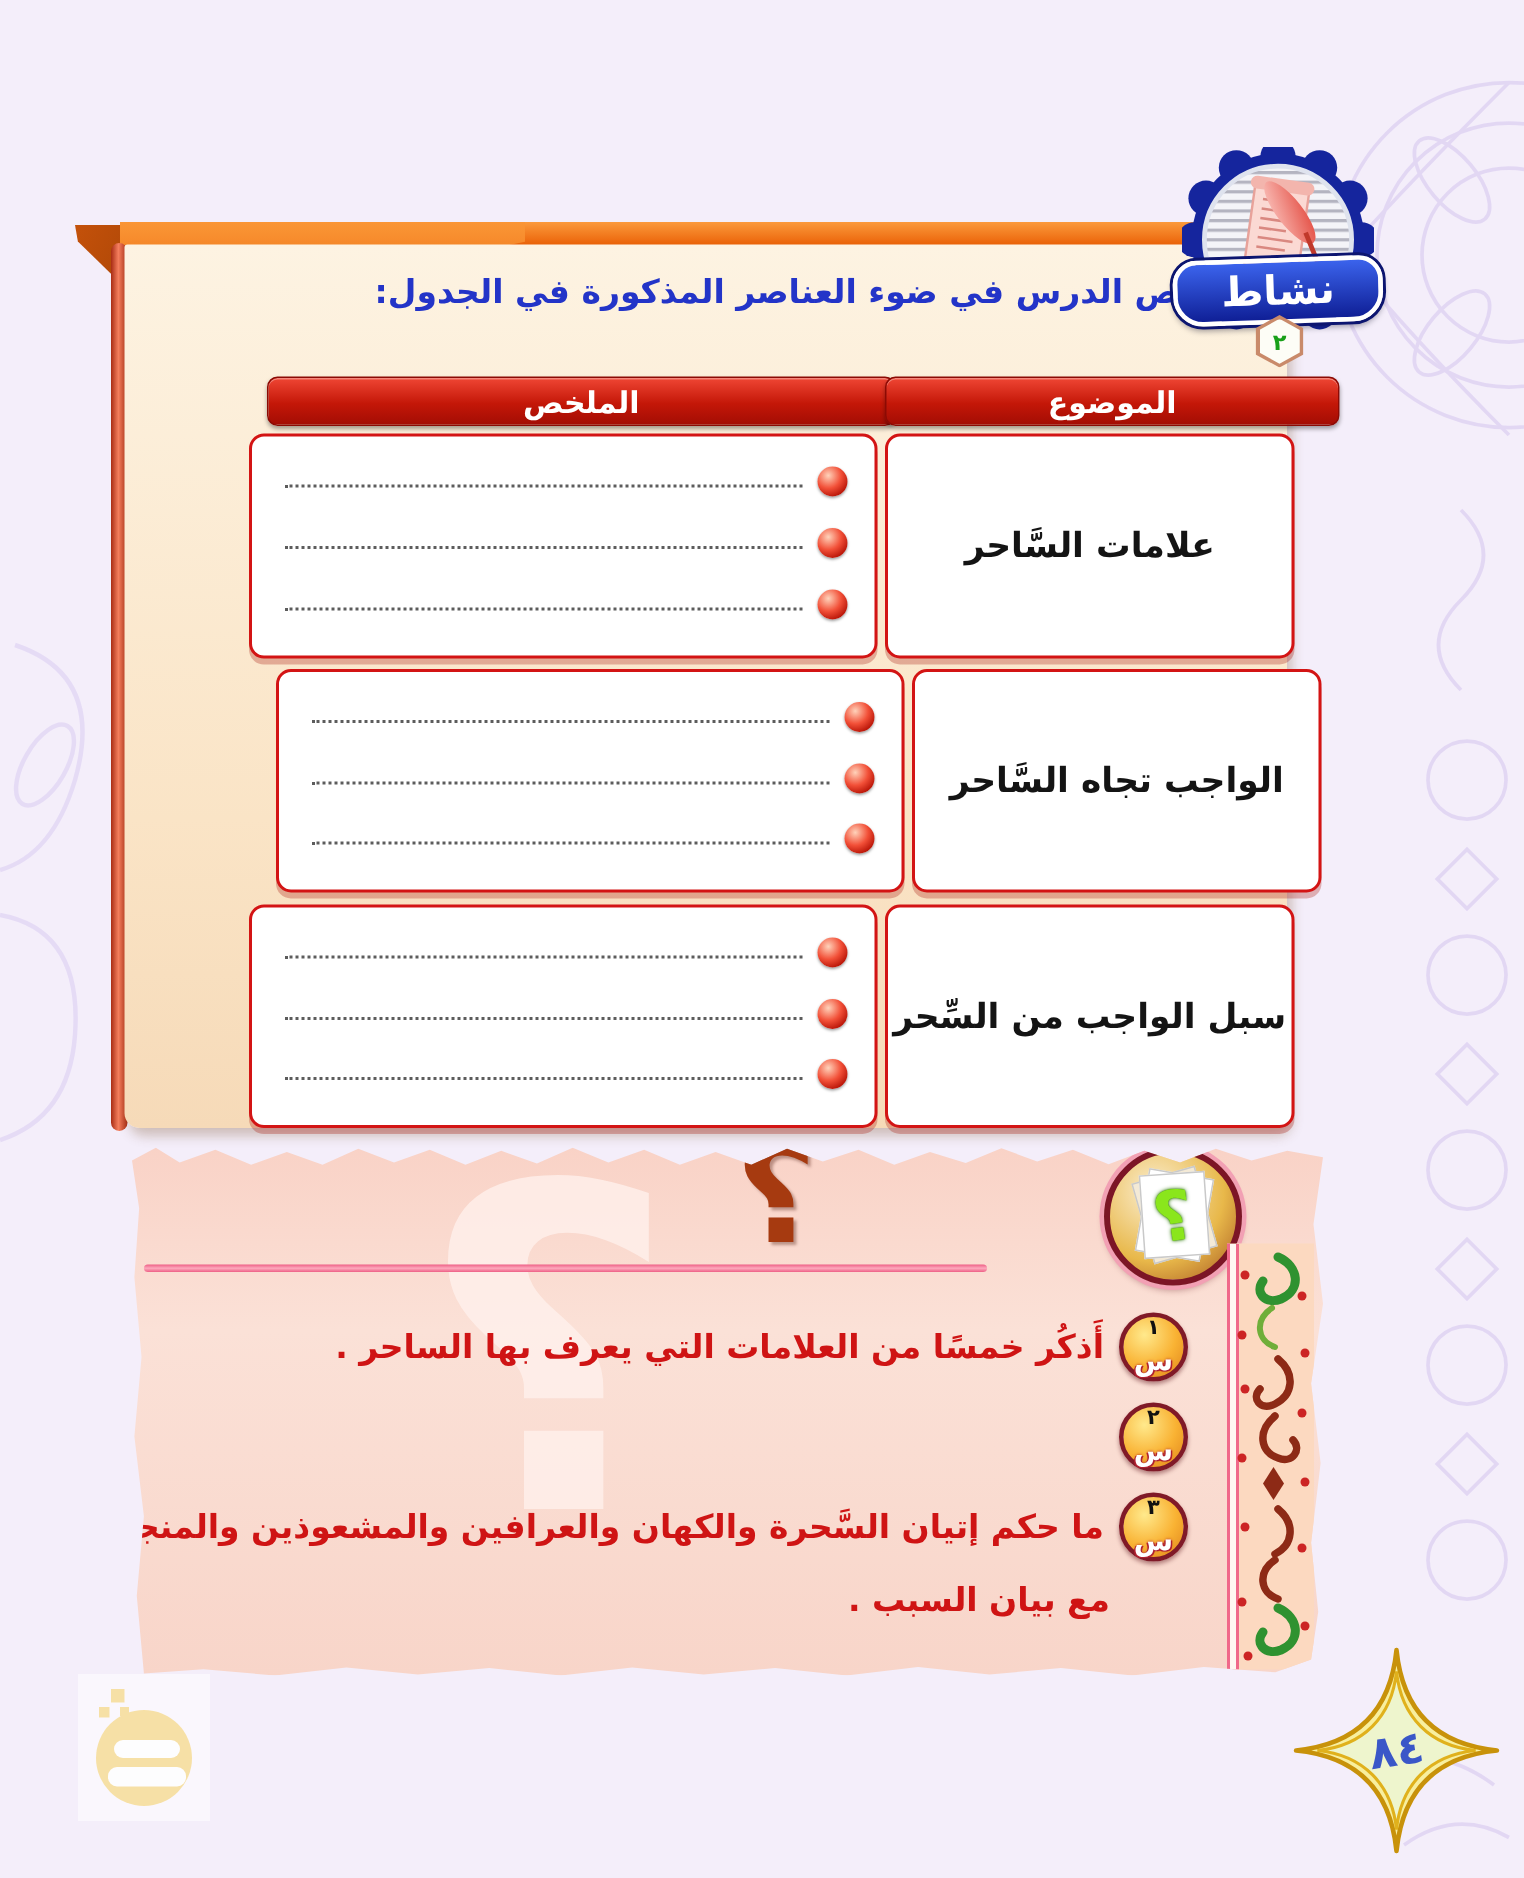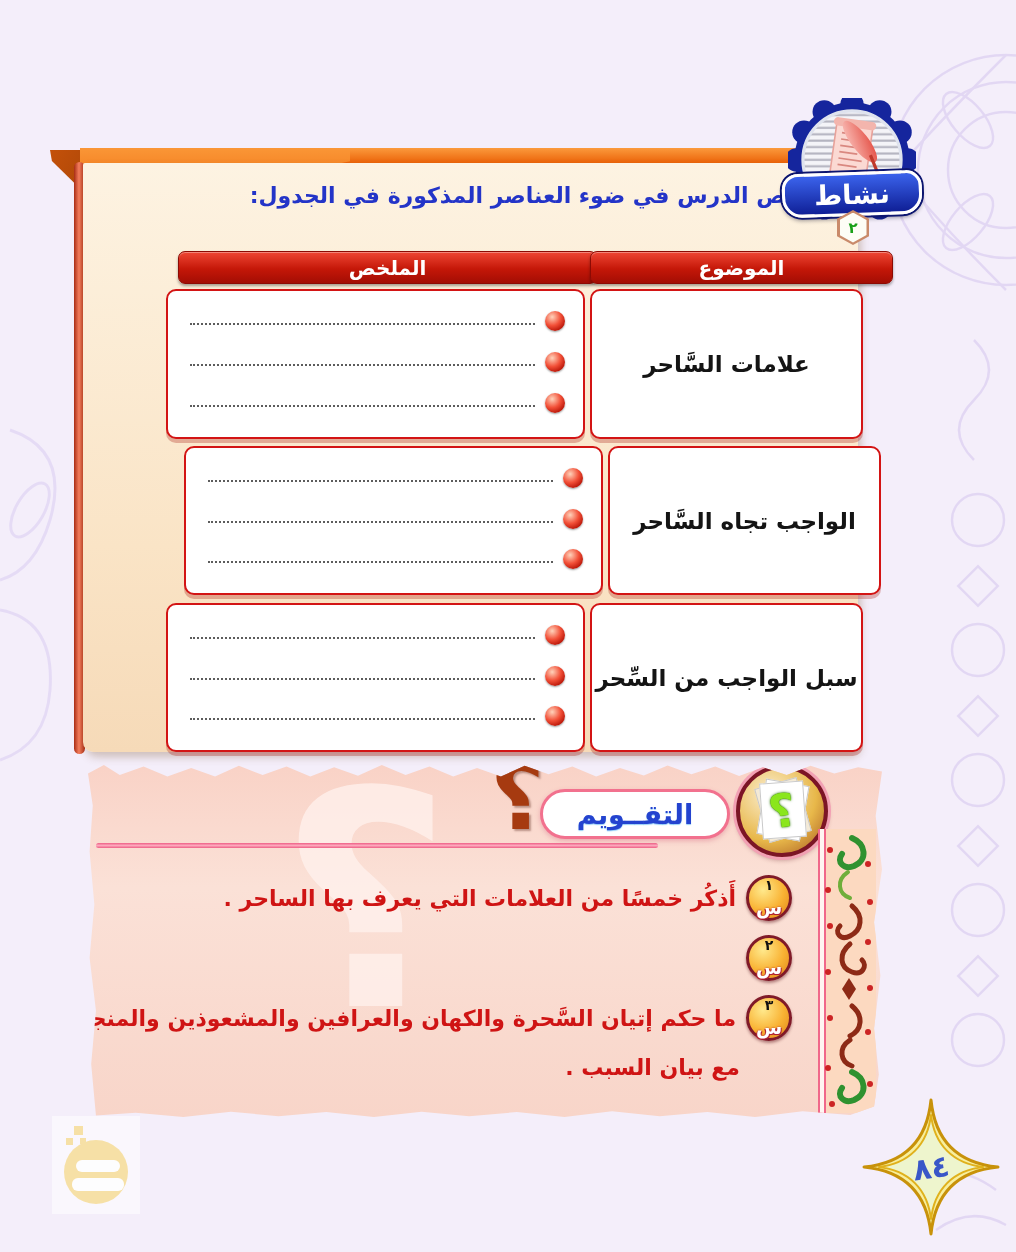--- a/index.html
+++ b/index.html
@@ -314,21 +314,20 @@
     <div class="ribbon">نشاط</div>
     <div class="hexa-outer">
       <div class="hexa-inner">٢</div>
     </div>
   </div>
 
   <div class="eval">
     <div class="eval-watermark">؟</div>
     <div class="eval-line"></div>
     <div class="eval-qmark">؟</div>
-    <div class="eval-pill">التقــويم</div>
     <div class="eval-badge">
       <div class="paper p1"></div>
       <div class="paper p2"></div>
       <div class="paper p3"></div>
       <div class="green-q">؟</div>
     </div>
 
     <div class="ornament">
       <svg width="58" height="100%" viewBox="0 0 58 282" preserveAspectRatio="xMidYMid meet">
         <g fill="none" stroke-linecap="round">

